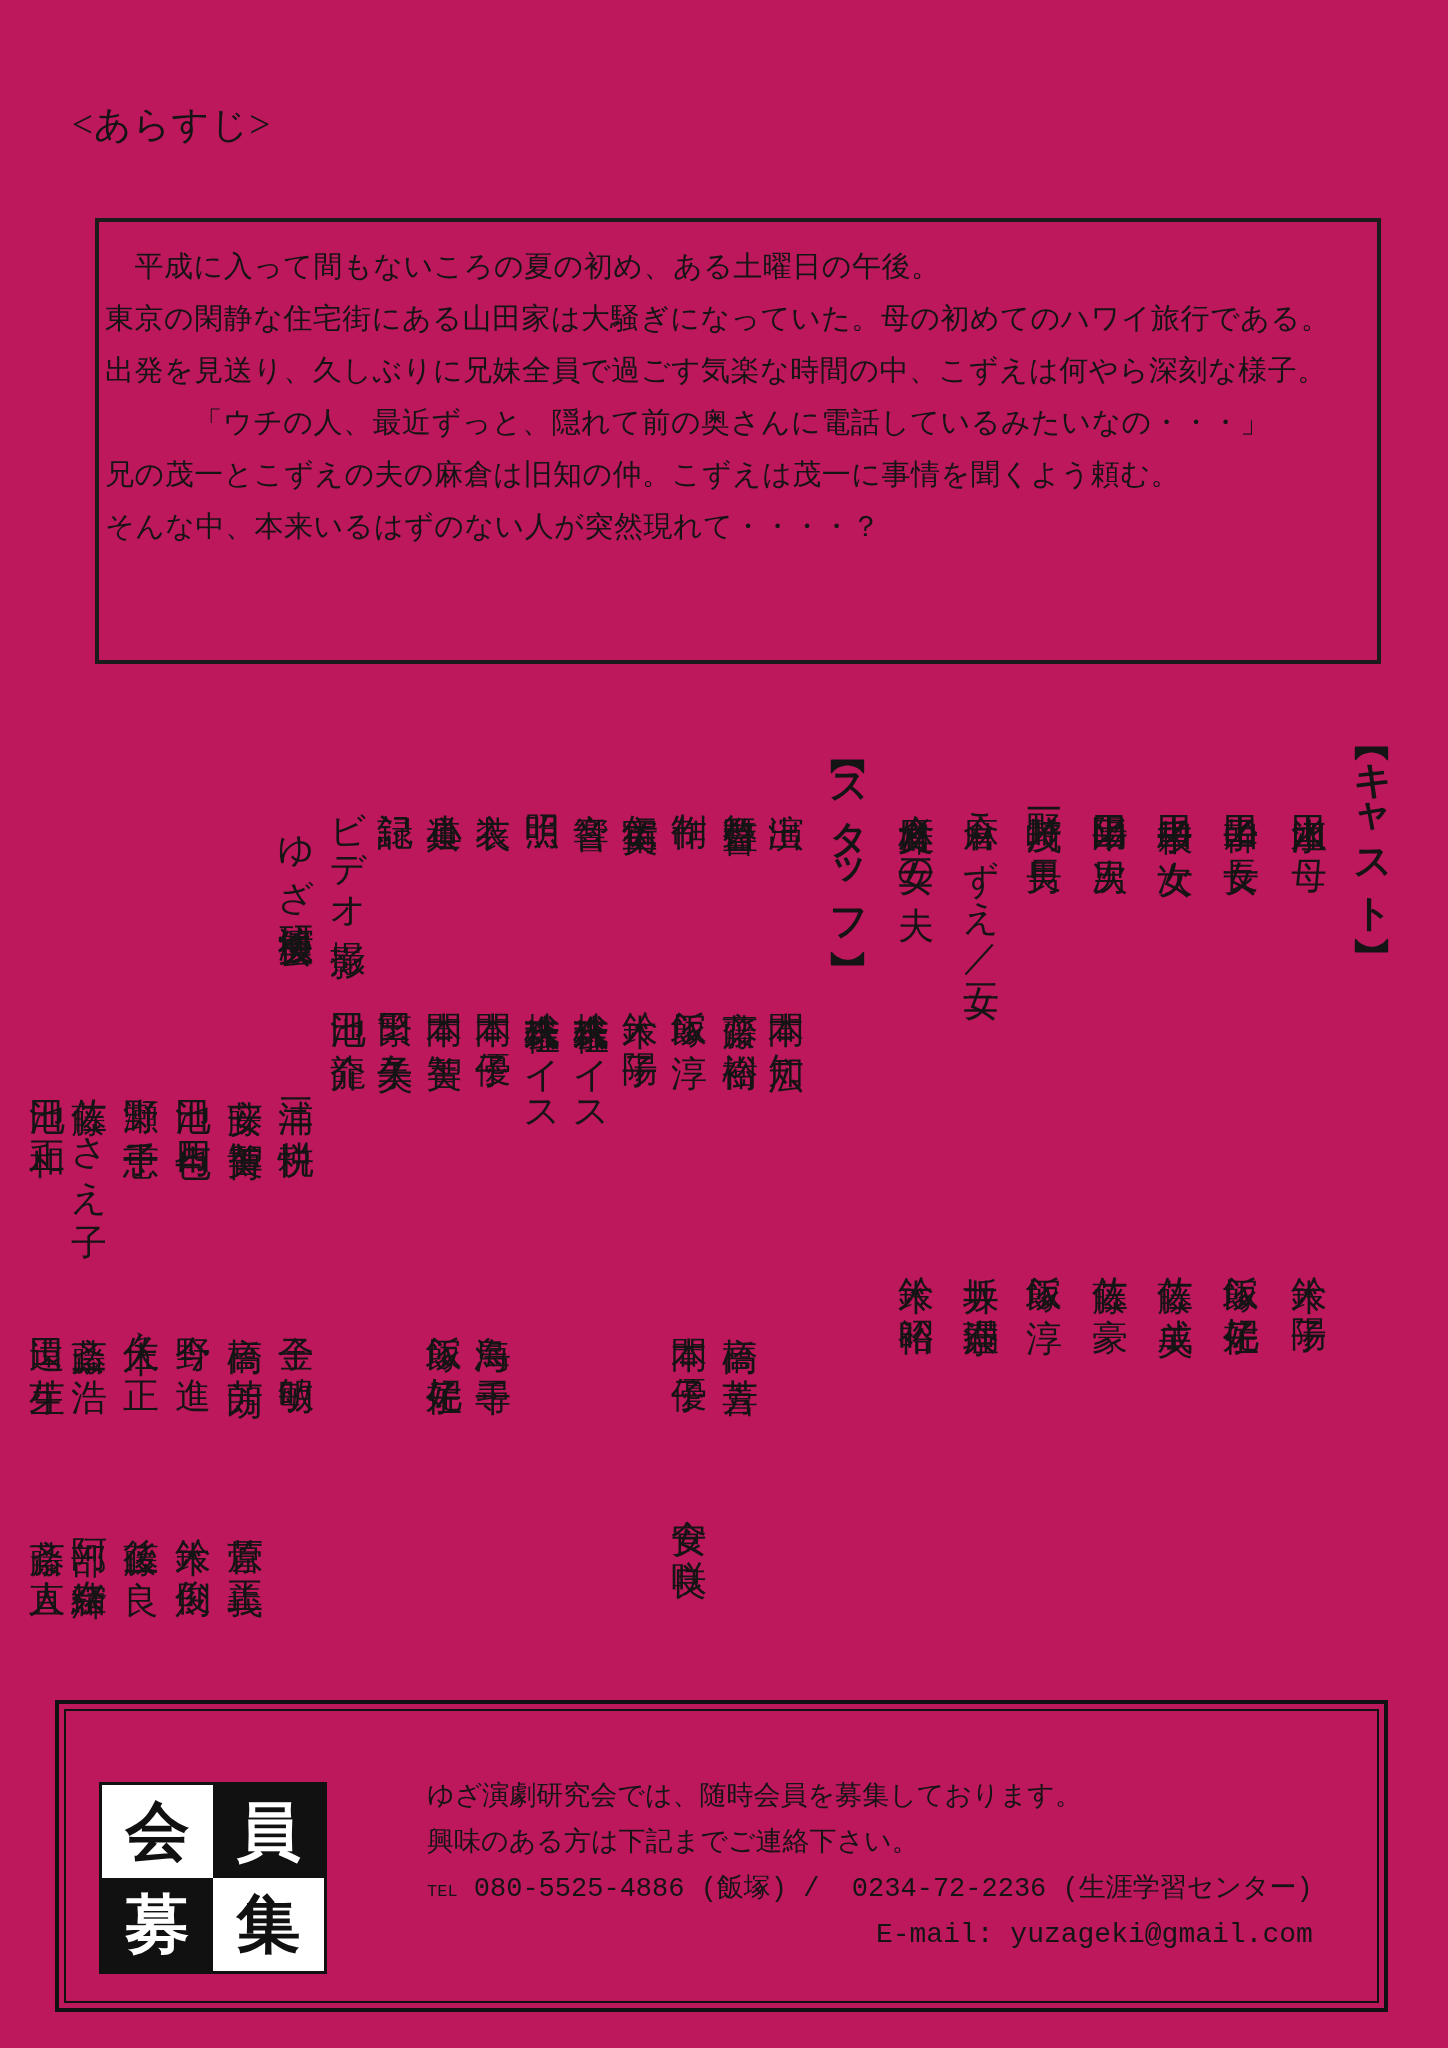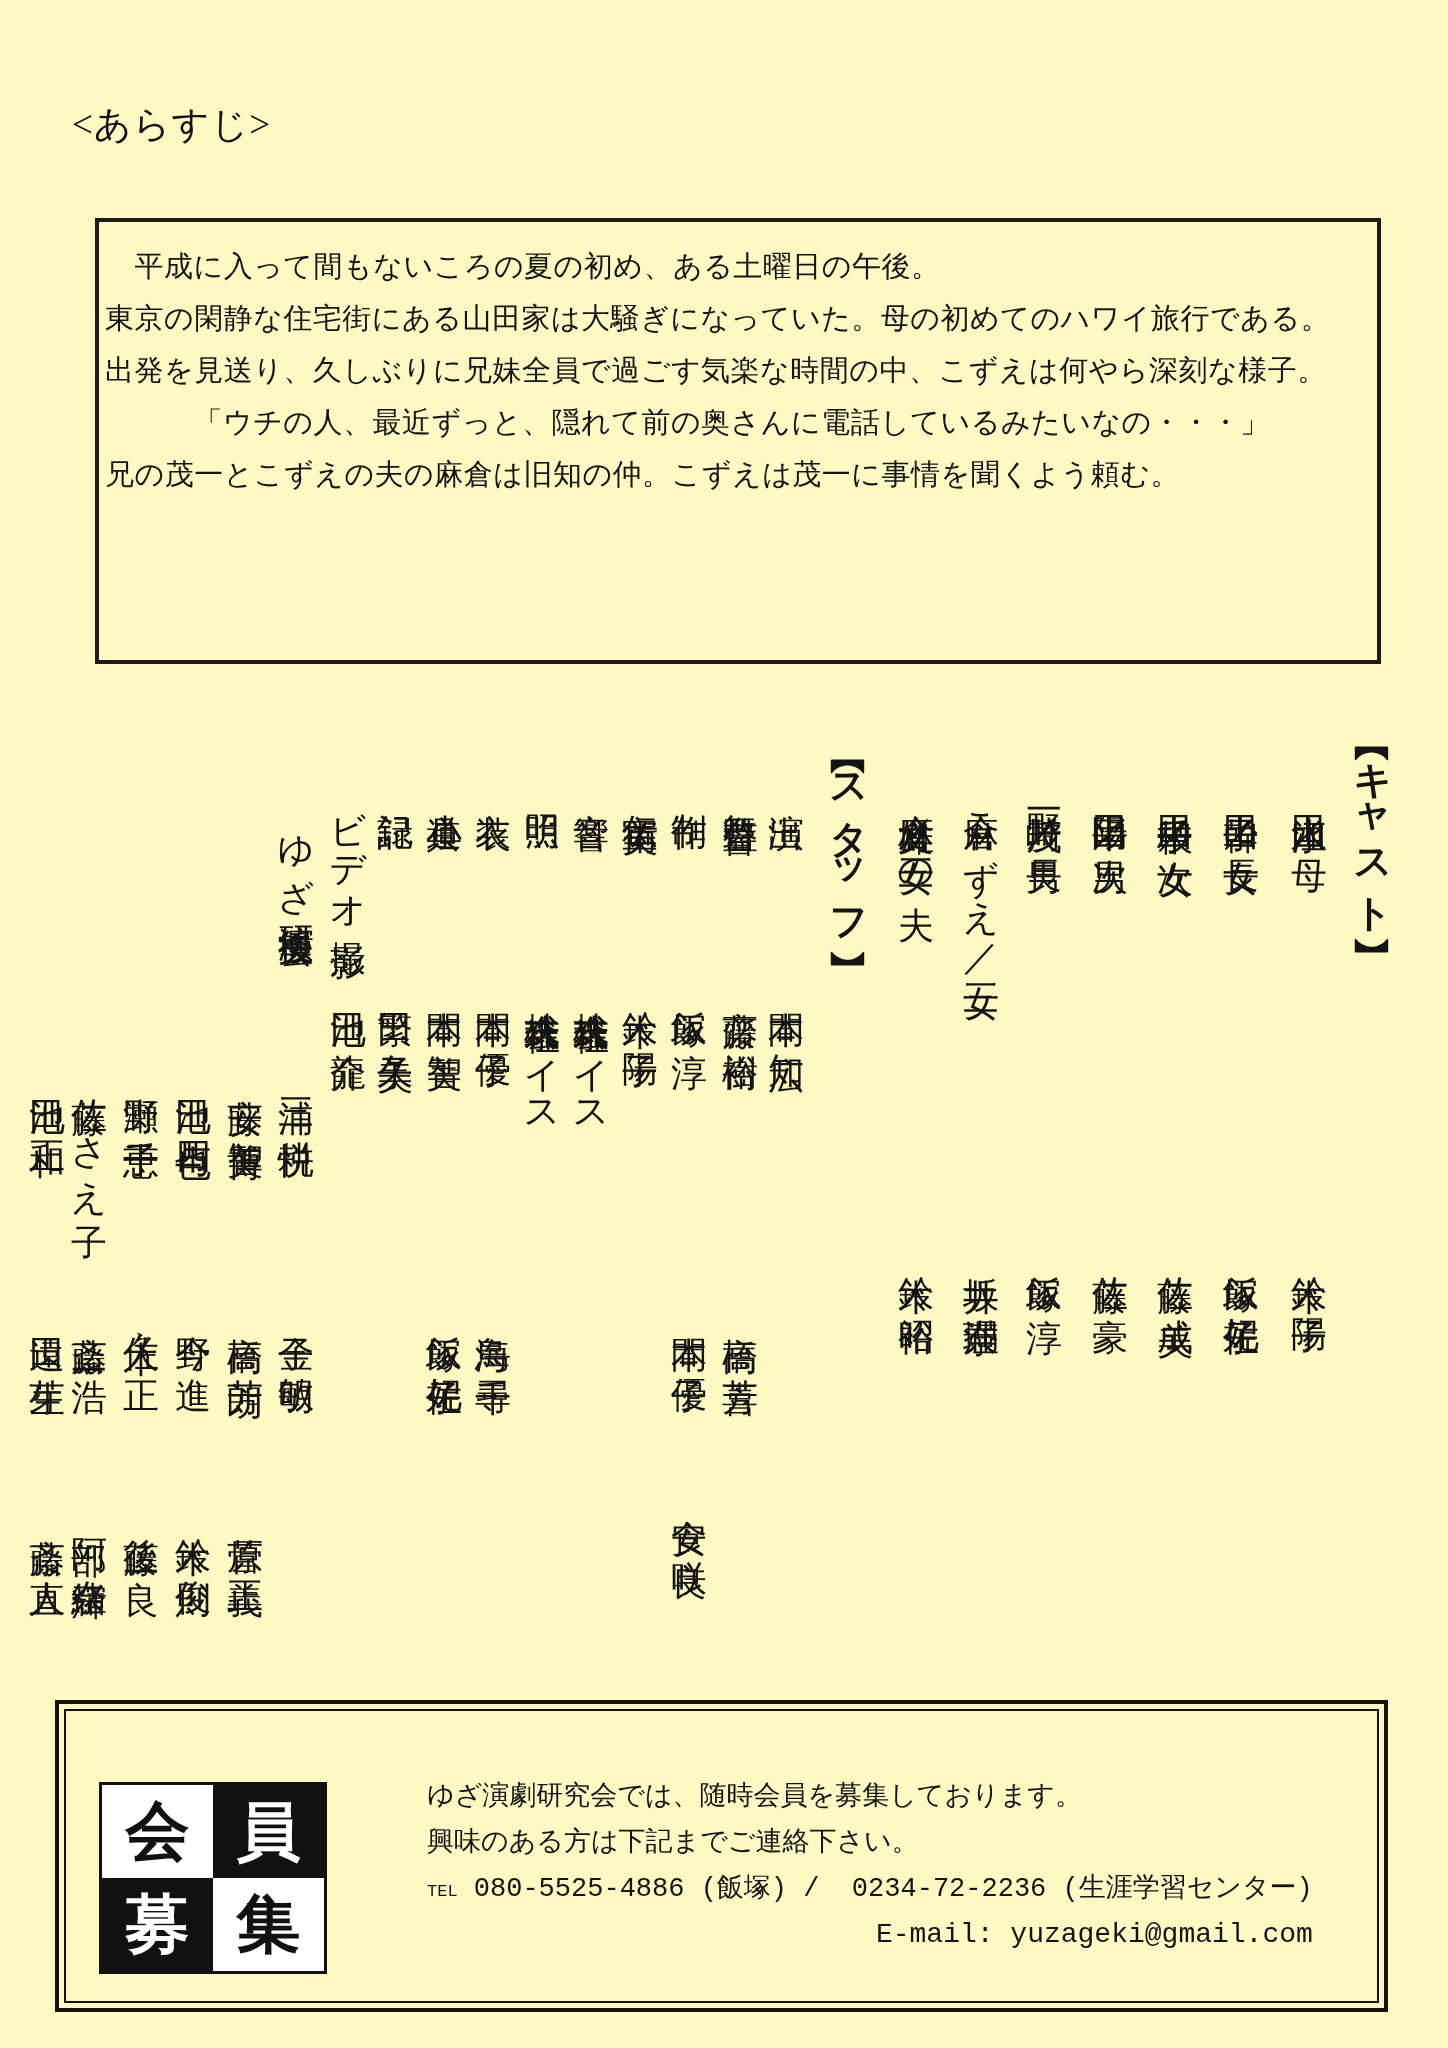--- a/index.html
+++ b/index.html
@@ -1,17 +1,17 @@
 <!DOCTYPE html>
 <html><head>
 <meta charset="utf-8">
 <style>
   html,body { margin:0; padding:0; background:#e8e8e8; }
   .page {
-    position:relative; width:1448px; height:2048px; background:#fef9c3;
+    position:relative; width:1448px; height:2048px; background:#be185d;
     font-family:"Liberation Serif","DejaVu Serif",serif; color:#141414;
     overflow:hidden; margin:0 auto;
   }
   .heading {
     position:absolute; left:72px; top:100px; font-size:37px; font-weight:normal;
     letter-spacing:1px; margin:0;
   }
   .synopsis-box {
     position:absolute; left:95px; top:218px; width:1266px; height:420px;
     border:4px solid #1b1b1b; padding:18px 6px 0 6px;
@@ -52,20 +52,21 @@
 <div class="page">
 
   <h1 class="heading">&lt;あらすじ&gt;</h1>
 
   <div class="synopsis-box">
     <p class="syn-line">　平成に入って間もないころの夏の初め、ある土曜日の午後。</p>
     <p class="syn-line">東京の閑静な住宅街にある山田家は大騒ぎになっていた。母の初めてのハワイ旅行である。</p>
     <p class="syn-line">出発を見送り、久しぶりに兄妹全員で過ごす気楽な時間の中、こずえは何やら深刻な様子。</p>
     <p class="syn-line">　　　「ウチの人、最近ずっと、隠れて前の奥さんに電話しているみたいなの・・・」</p>
     <p class="syn-line">兄の茂一とこずえの夫の麻倉は旧知の仲。こずえは茂一に事情を聞くよう頼む。</p>
+    <p class="syn-line">そんな中、本来いるはずのない人が突然現れて・・・・？</p>
     <p class="syn-line"></p>
   </div>
 
   <div class="v vb" style="left:1352px; top:735px;">【キャスト】</div>
 
   <div class="v" style="left:1289px; top:785px;">山田水江／母</div>
   <div class="v" style="left:1221px; top:785px;">山田幹子／長女</div>
   <div class="v" style="left:1155px; top:785px;">山田千枝子／次女</div>
   <div class="v" style="left:1090px; top:785px;">山田陽平／次男</div>
   <div class="v" style="left:1024px; top:785px;">野崎茂一／長男</div>

